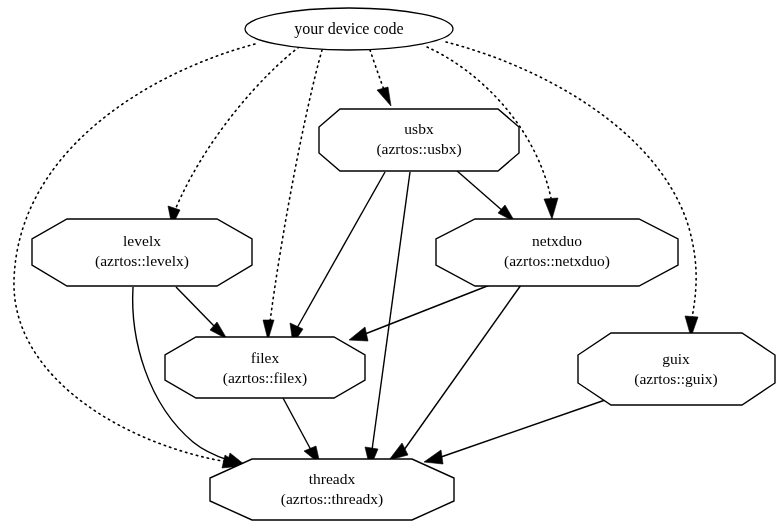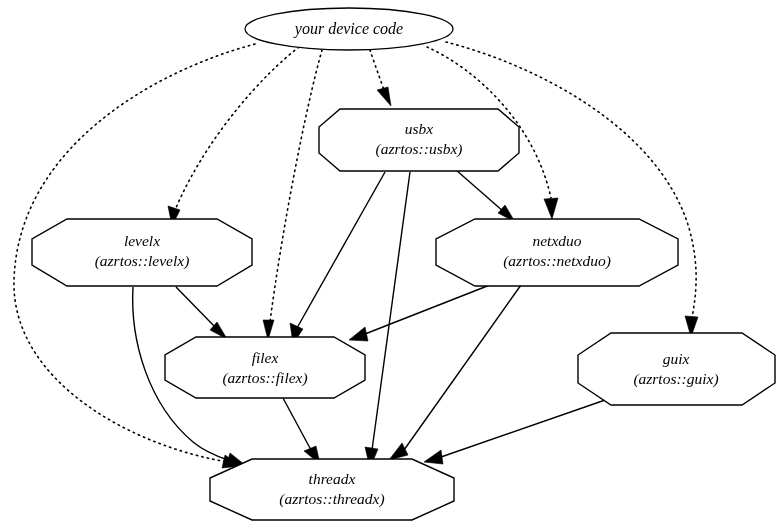--- a/index.html
+++ b/index.html
@@ -8,21 +8,20 @@
     padding: 0;
     background: #ffffff;
   }
   #canvas {
     position: relative;
     width: 779px;
     height: 528px;
     background: #ffffff;
     overflow: hidden;
     font-family: "Liberation Serif", "DejaVu Serif", serif;
-    font-style: italic;
   }
   svg#graph {
     position: absolute;
     left: 0;
     top: 0;
     width: 779px;
     height: 528px;
     display: block;
   }
   .node-shape {

